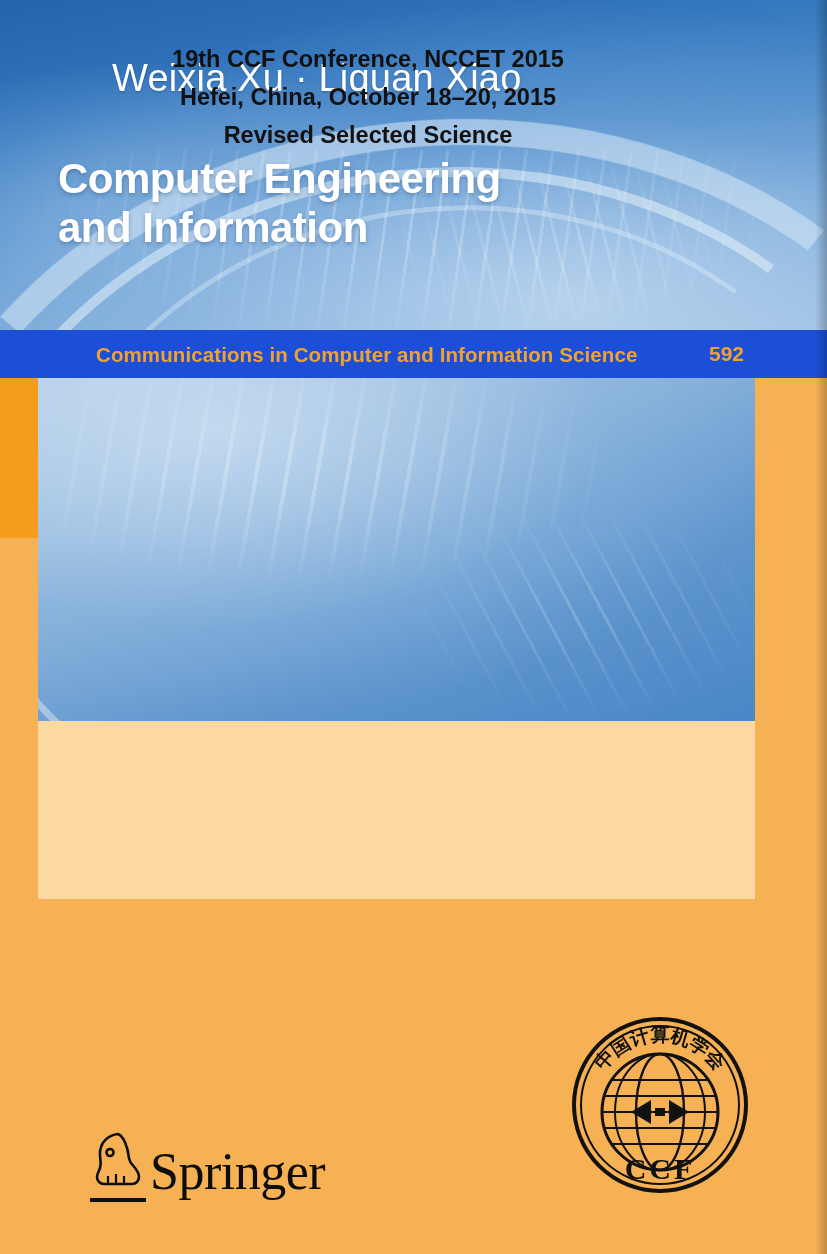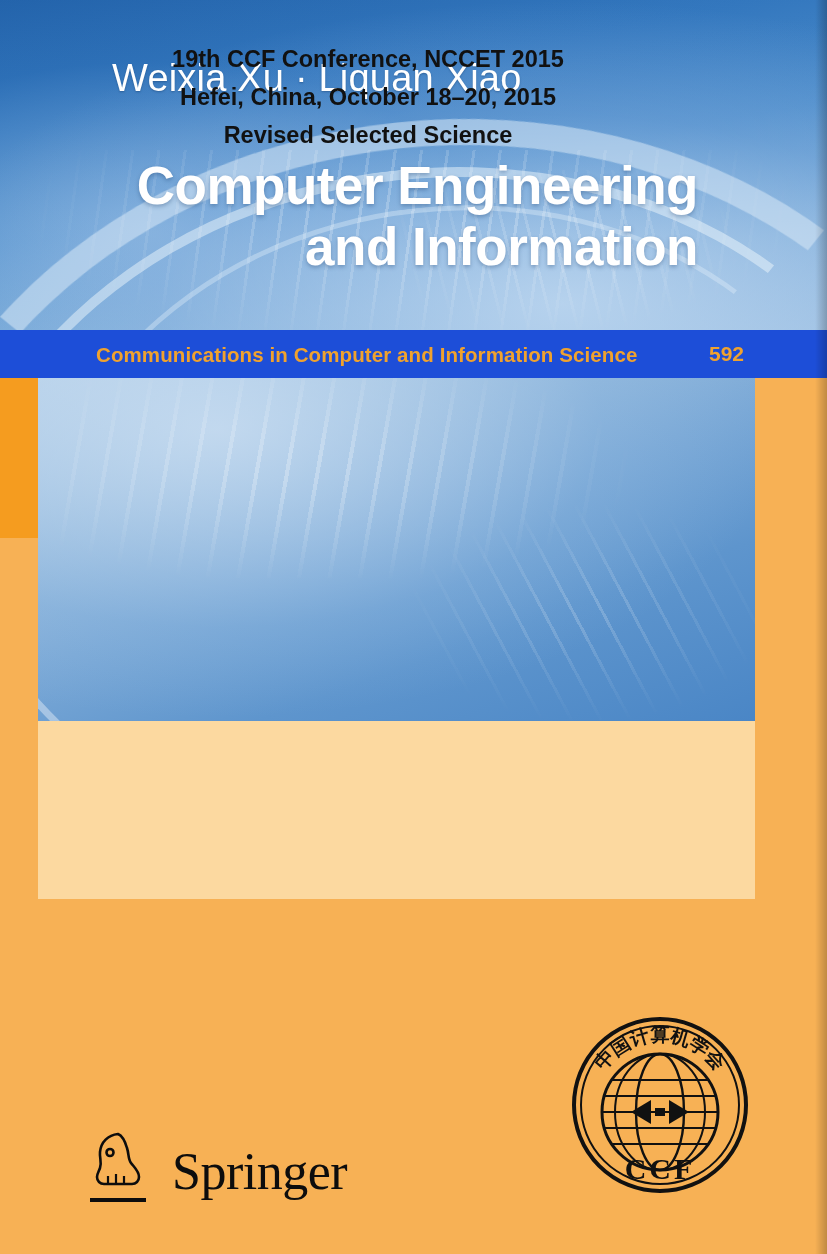--- a/index.html
+++ b/index.html
@@ -147,26 +147,25 @@
       rgba(255,255,255,0.0) 3px, rgba(255,255,255,0.0) 26px);
     -webkit-mask-image: radial-gradient(ellipse 230px 140px at 55% 50%, #000 10%, transparent 80%);
             mask-image: radial-gradient(ellipse 230px 140px at 55% 50%, #000 10%, transparent 80%);
   }
   .book-title {
     position: absolute;
     left: 58px;
     top: 155px;
     width: 640px;
     color: #ffffff;
-    font-size: 53px;
+    font-size: 42px;
     line-height: 1.16;
     font-weight: 700;
     letter-spacing: -0.5px;
     text-shadow: 0 2px 4px rgba(25,60,105,0.35);
-    text-align: right;
   }
 
   
   .subtitle-panel {
     position: absolute;
     left: 38px; top: 721px;
     width: 717px; height: 178px;
     background: #fcd9a0;
   }
   .subtitle-text {
@@ -180,21 +179,21 @@
     text-align: center;
   }
 
   
   .springer {
     position: absolute;
     left: 88px;
     bottom: 58px;
     display: flex;
     align-items: flex-end;
-    gap: 22px;
+    gap: 0;
   }
   .springer-word {
     color: #0d0d0d;
     font-family: "Liberation Serif", serif;
     font-size: 52px;
     line-height: 0.95;
     letter-spacing: -0.5px;
   }
   .springer-rule {
     position: absolute;

